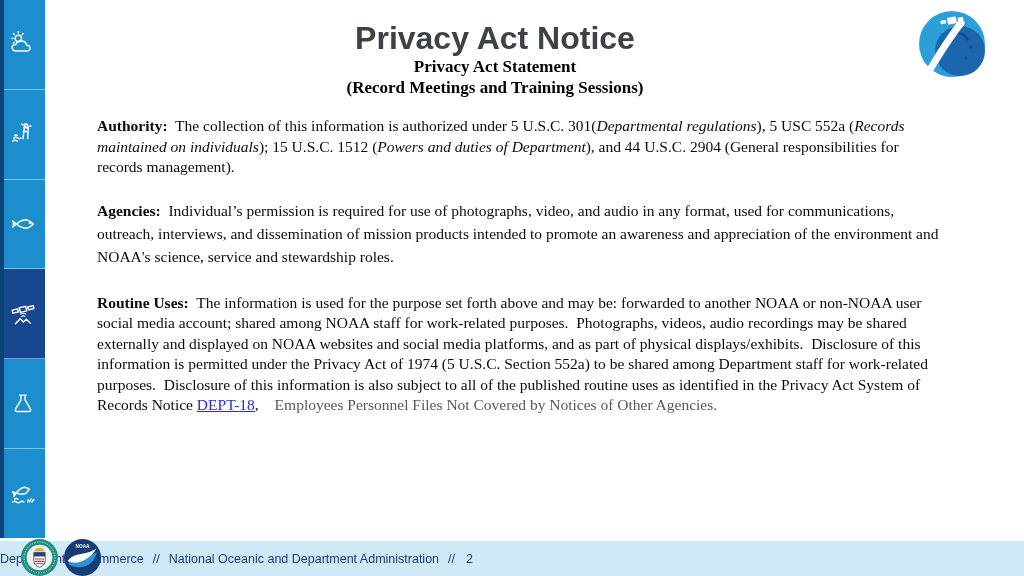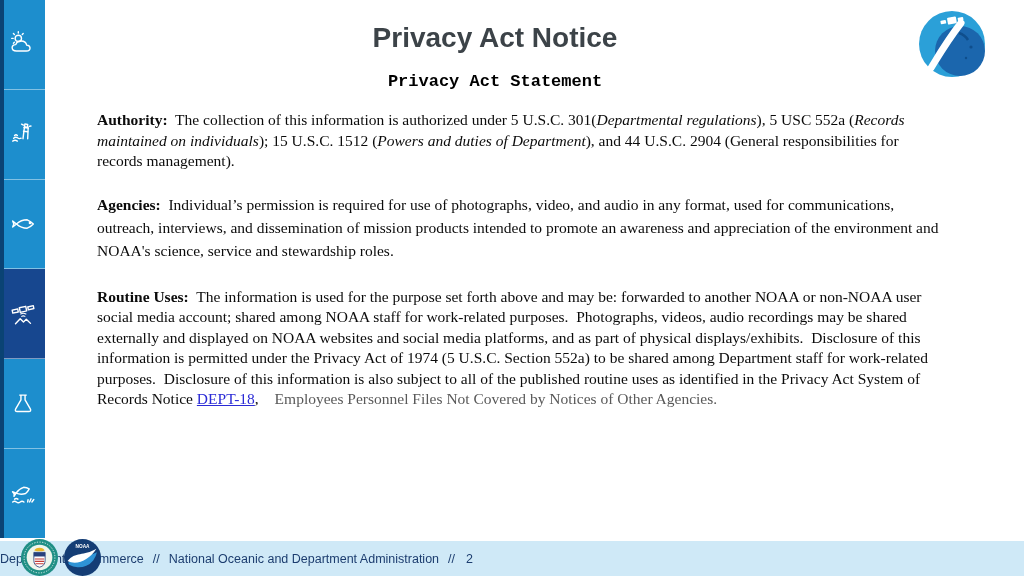--- a/index.html
+++ b/index.html
@@ -21,25 +21,25 @@
   .tile svg{width:30px;height:30px;stroke:#ffffff;fill:none;stroke-width:1.5;
     stroke-linecap:round;stroke-linejoin:round;}
   .edge-strip{
     position:absolute;left:0;top:0;width:4px;height:538px;background:#0a4374;z-index:3;
   }
   
   .content{position:absolute;left:45px;top:0;width:900px;}
   .page-title{
     margin:20px 0 0 0;text-align:center;
     font-family:"Liberation Sans",sans-serif;font-weight:bold;
-    font-size:28px;line-height:36px;color:#3c4348;
+    font-size:32px;line-height:36px;color:#3c4348;
   }
   .subtitle{
-    margin-top:15px;text-align:center;font-weight:bold;color:#000;
-    font-size:17px;line-height:21px;font-family:Liberation Mono, monospace;
+    text-align:center;font-weight:bold;color:#000;
+    font-size:17px;line-height:21px;
   }
   .para{
     margin:0 0 0 52px;width:848px;color:#0b0b0b;
     font-size:15.5px;line-height:20.5px;white-space:pre-wrap;text-align:left;
   }
   .para-authority{margin-top:18px;}
   .para-purpose{margin-top:21px;line-height:23px;}
   .para-routine{margin-top:25px;}
   .b{font-weight:bold;}
   .i{font-style:italic;}
@@ -130,20 +130,21 @@
     </g>
     <circle cx="52" cy="36" r="1.6" fill="#0f4e8c"></circle>
     <circle cx="47" cy="47" r="1.2" fill="#0f4e8c"></circle>
     <path d="M40 22 q6 2 9 7" stroke="#0f4e8c" stroke-width="2.5" fill="none"></path>
   </svg>
 
   <div class="content">
     <h1 class="page-title">Privacy Act Notice</h1>
     <div class="subtitle">
       <div>Privacy Act Statement</div>
+      <div>(Record Meetings and Training Sessions)</div>
     </div>
 
     <p class="para para-authority"><span class="b">Authority:</span><span>  The collection of this information is authorized under 5 U.S.C. 301(</span><span class="i">Departmental regulations</span><span>), 5 USC 552a (</span><span class="i">Records maintained on individuals</span><span>); 15 U.S.C. 1512 (</span><span class="i">Powers and duties of Department</span><span>), and 44 U.S.C. 2904 (General responsibilities for records management).</span></p>
 
     <p class="para para-purpose"><span class="b">Agencies:</span><span>  Individual’s permission is required for use of photographs, video, and audio in any format, used for communications, outreach, interviews, and dissemination of mission products intended to promote an awareness and appreciation of the environment and NOAA's science, service and stewardship roles.</span></p>
 
     <p class="para para-routine"><span class="b">Routine Uses:</span><span>  The information is used for the purpose set forth above and may be: forwarded to another NOAA or non-NOAA user social media account; shared among NOAA staff for work-related purposes.  Photographs, videos, audio recordings may be shared externally and displayed on NOAA websites and social media platforms, and as part of physical displays/exhibits.  Disclosure of this information is permitted under the Privacy Act of 1974 (5 U.S.C. Section 552a) to be shared among Department staff for work-related purposes.  Disclosure of this information is also subject to all of the published routine uses as identified in the Privacy Act System of Records Notice </span><a class="link">DEPT-18</a><span>, </span><span class="graytext">Employees Personnel Files Not Covered by Notices of Other Agencies.</span></p>
   </div>
 
   <div class="footer">

